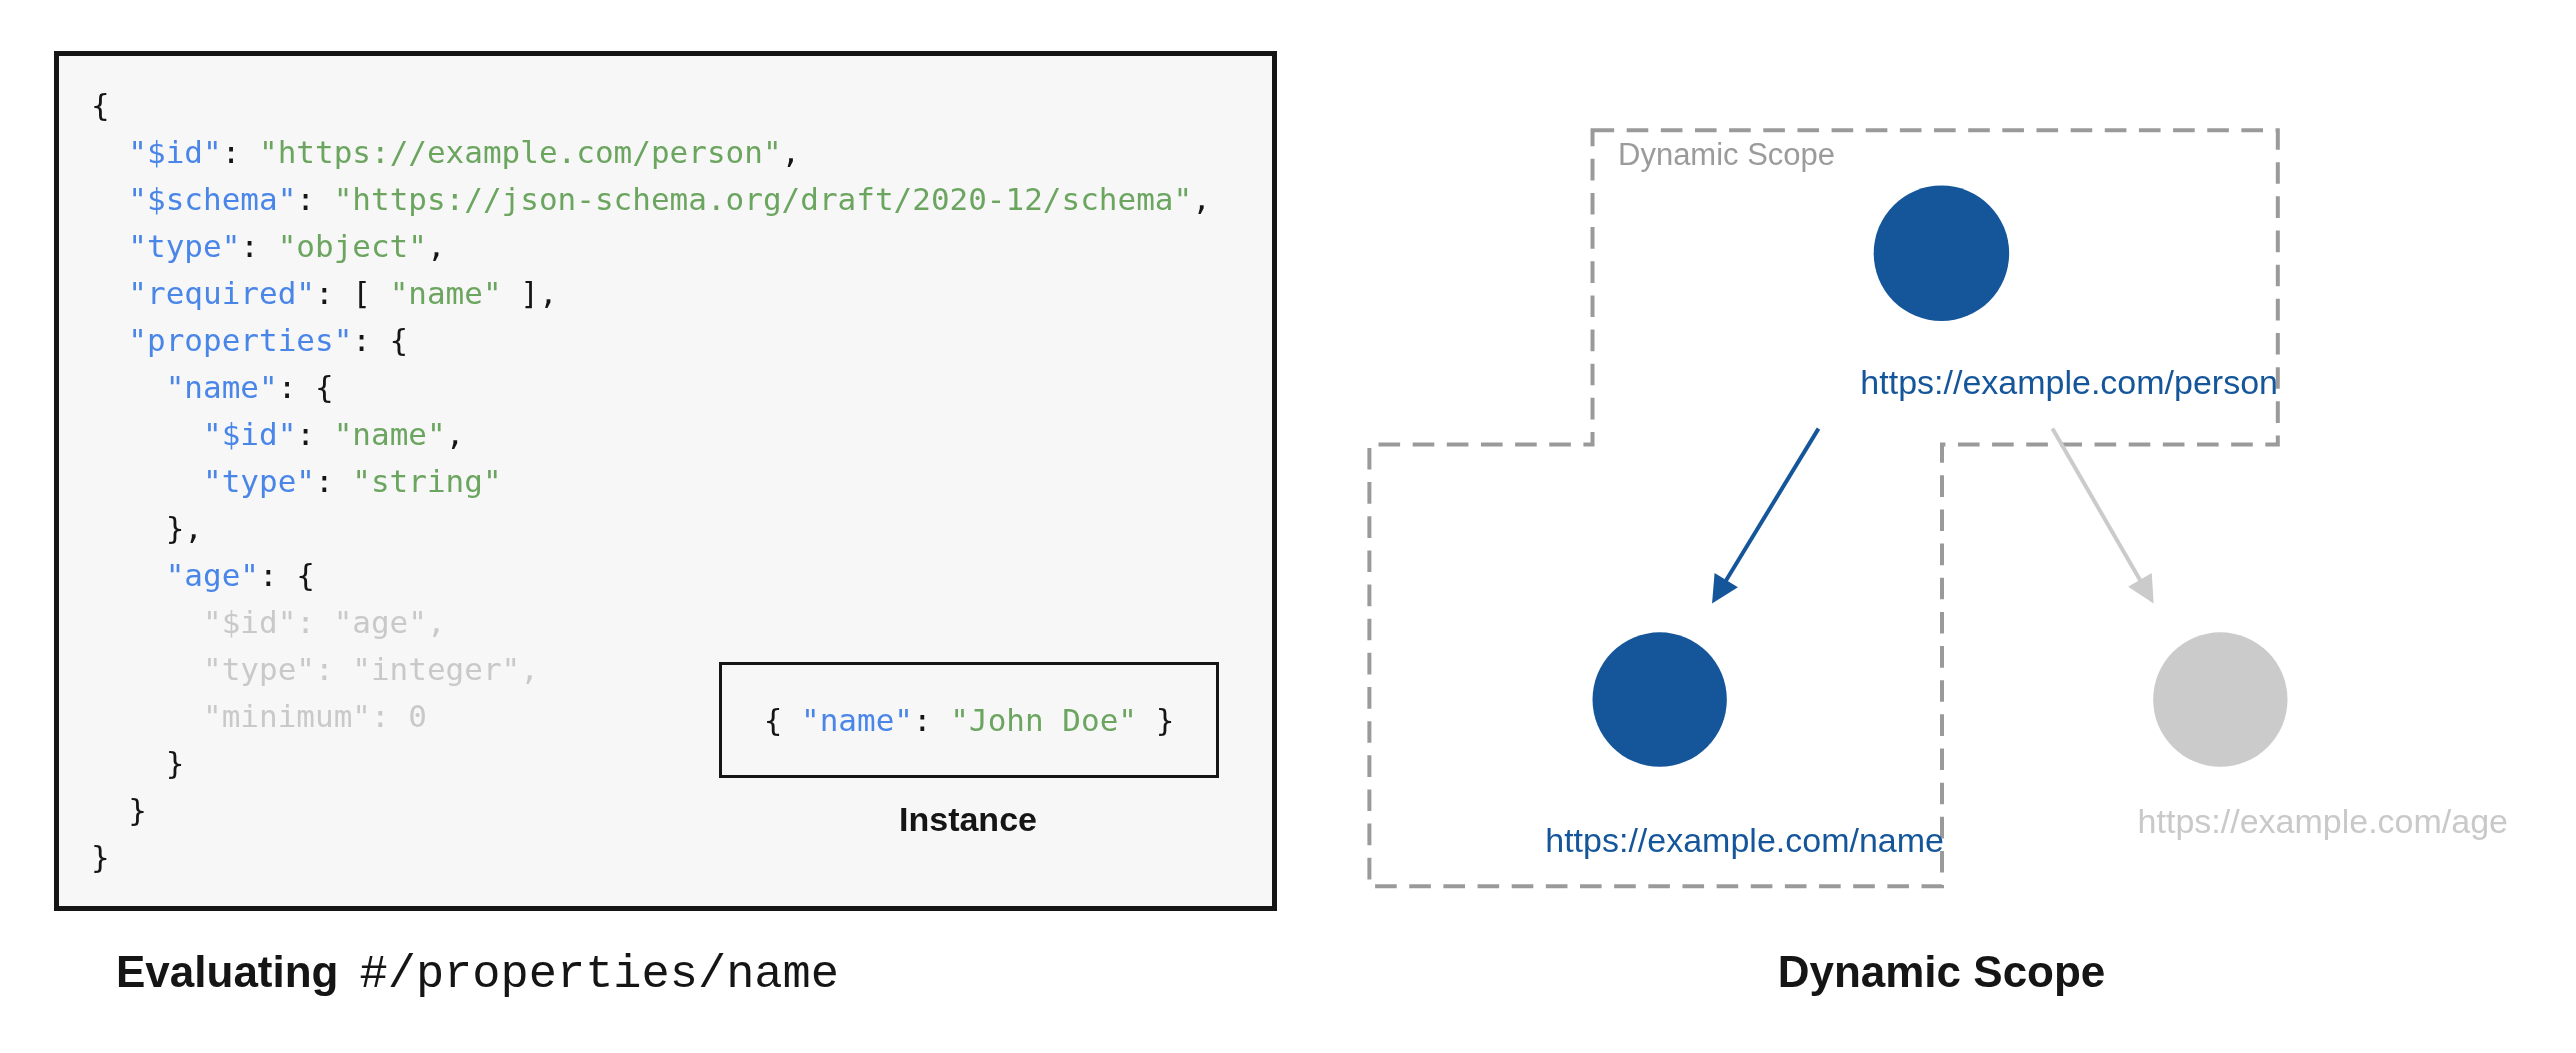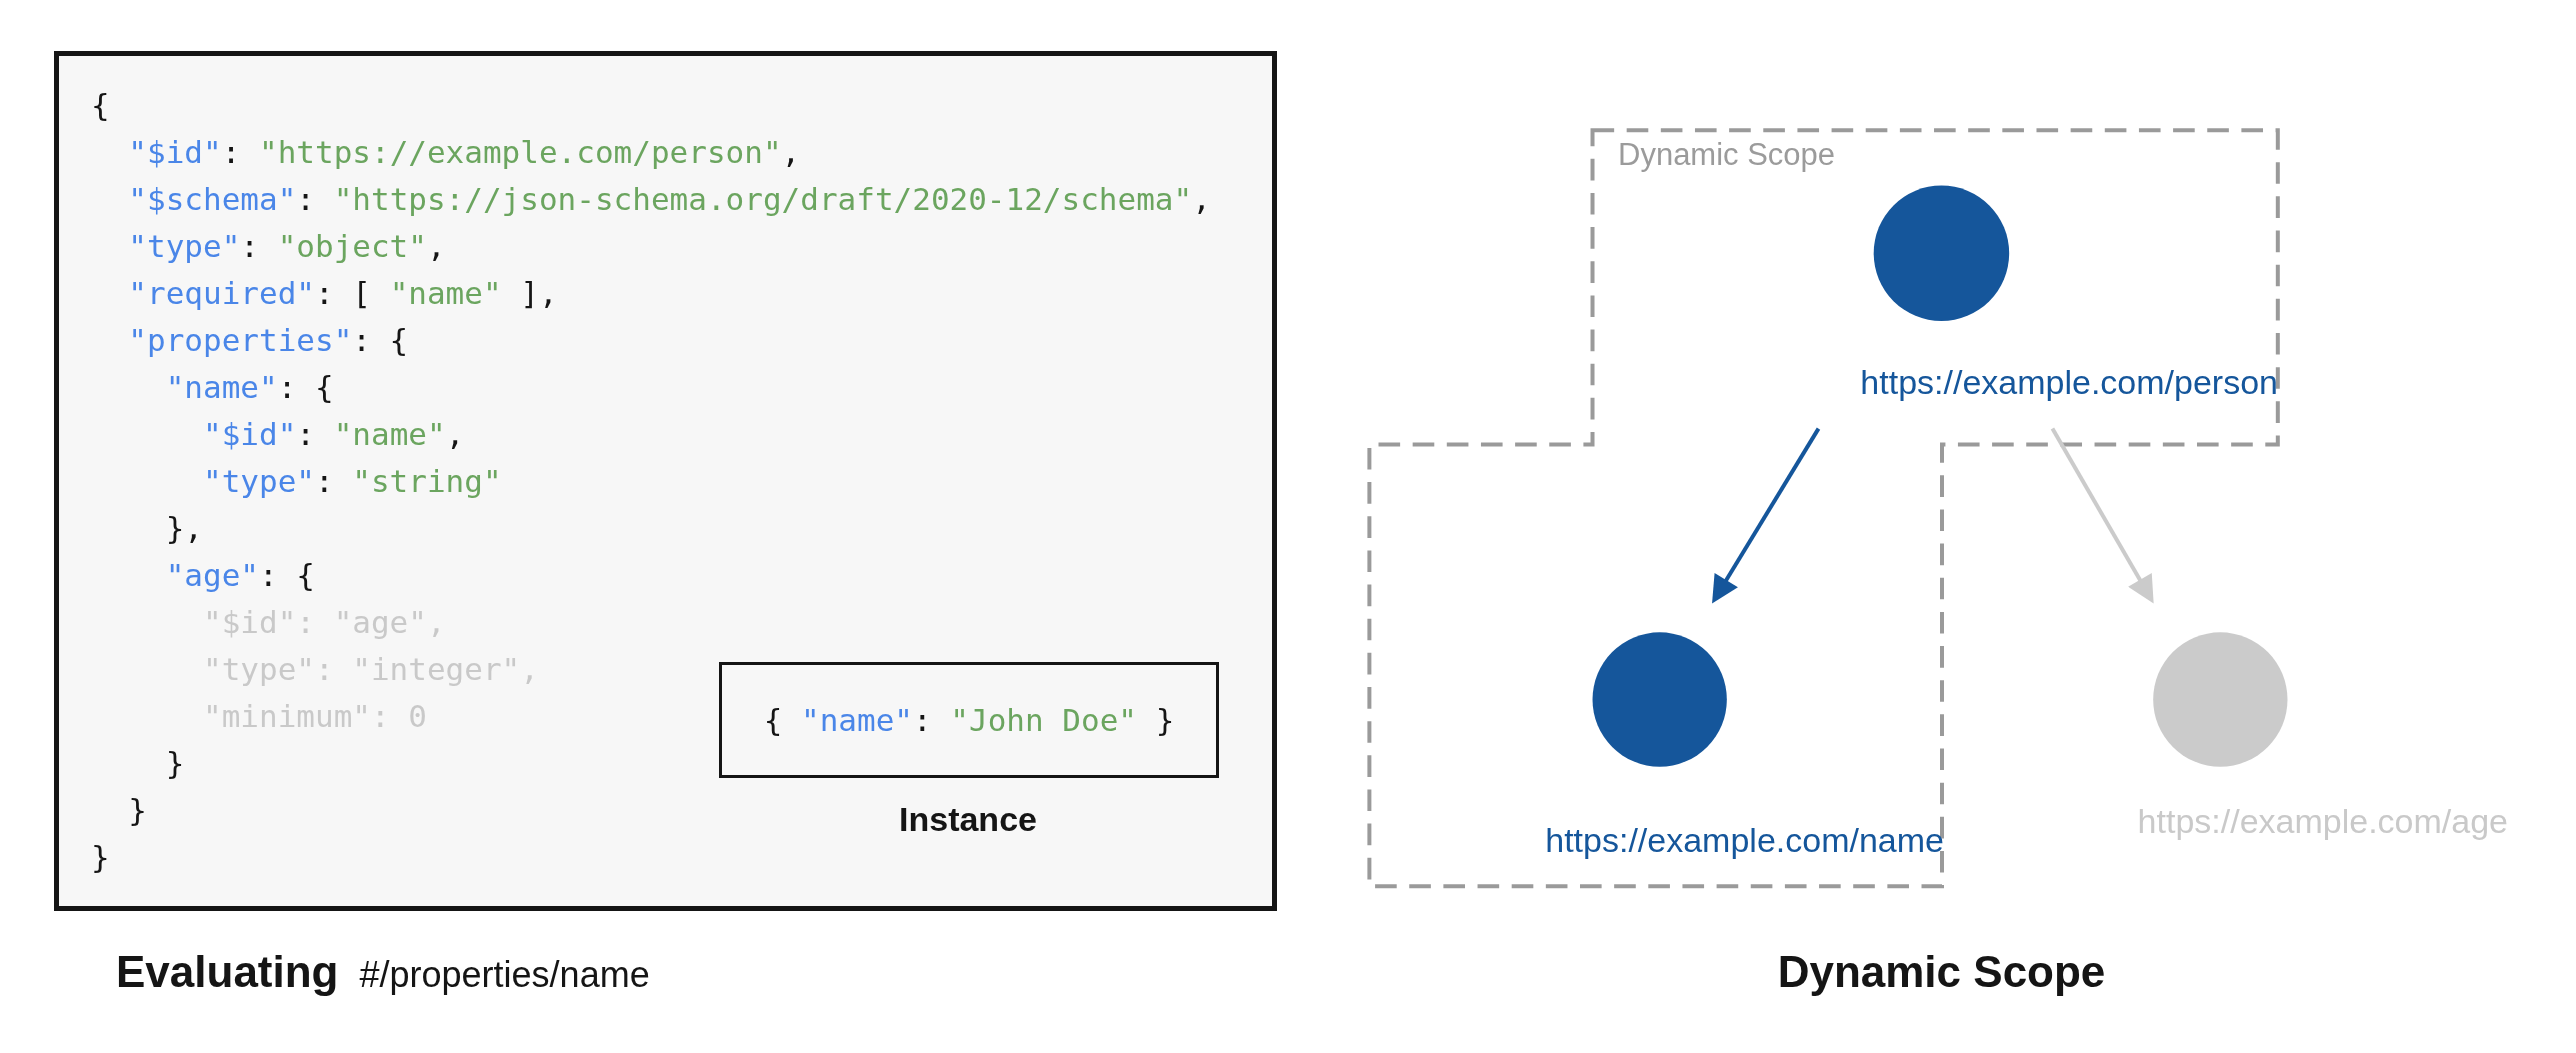--- a/index.html
+++ b/index.html
@@ -28,21 +28,21 @@
   .instance-box{position:absolute;left:660px;top:606px;width:500px;height:116px;
                 border:3.4px solid var(--ink);background:var(--code-bg);
                 display:flex;align-items:center;justify-content:center;}
   .instance-code{font-family:"DejaVu Sans Mono","Liberation Mono",monospace;
                  font-size:31px;white-space:pre;}
   .instance-label{position:absolute;left:718px;top:800px;width:500px;text-align:center;
                   font-weight:bold;font-size:34px;color:var(--ink);}
 
   .caption-left{position:absolute;left:116px;top:947px;display:flex;align-items:baseline;gap:21px;}
   .cap-bold{font-weight:bold;font-size:44px;color:var(--ink);}
-  .cap-mono{font-family:Liberation Sans, sans-serif;font-size:36px;color:var(--ink);}
+  .cap-mono{font-family:Liberation Mono, monospace;font-size:47px;color:var(--ink);}
 
   
   .overlay{position:absolute;left:0;top:0;width:2576px;height:1053px;}
   .scope-outline{fill:none;stroke:var(--dash-gray);stroke-width:7;stroke-dasharray:38 22;}
   .arrow-navy{stroke:var(--navy);stroke-width:7;}
   .arrow-gray{stroke:var(--light-gray);stroke-width:7;}
   .node-navy{fill:var(--navy);}
   .node-gray{fill:var(--light-gray);}
   .ah-navy{fill:var(--navy);}
   .ah-gray{fill:var(--light-gray);}

